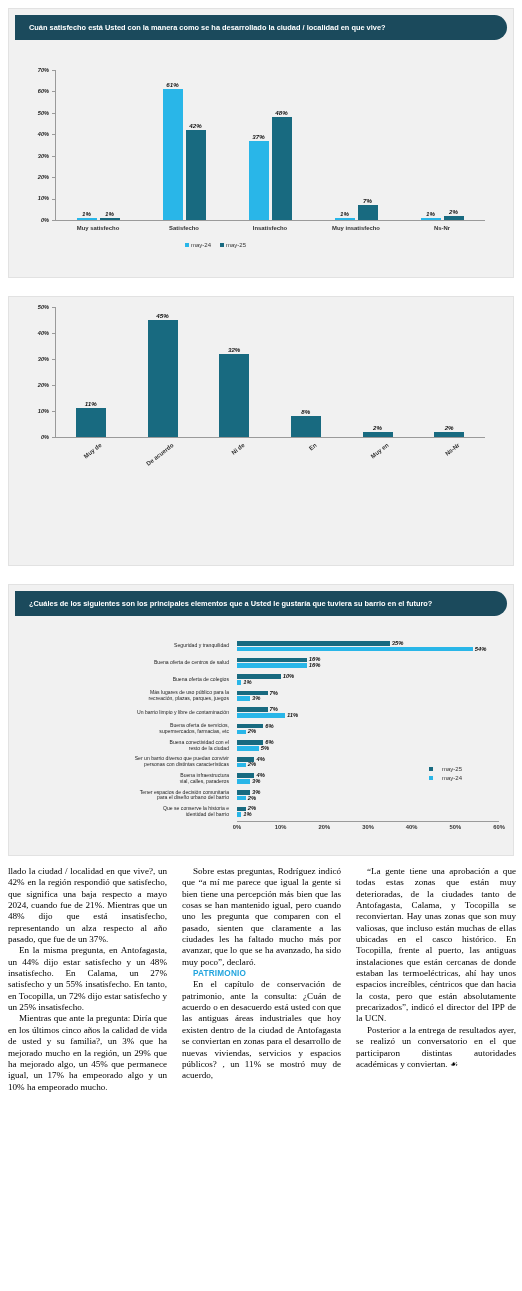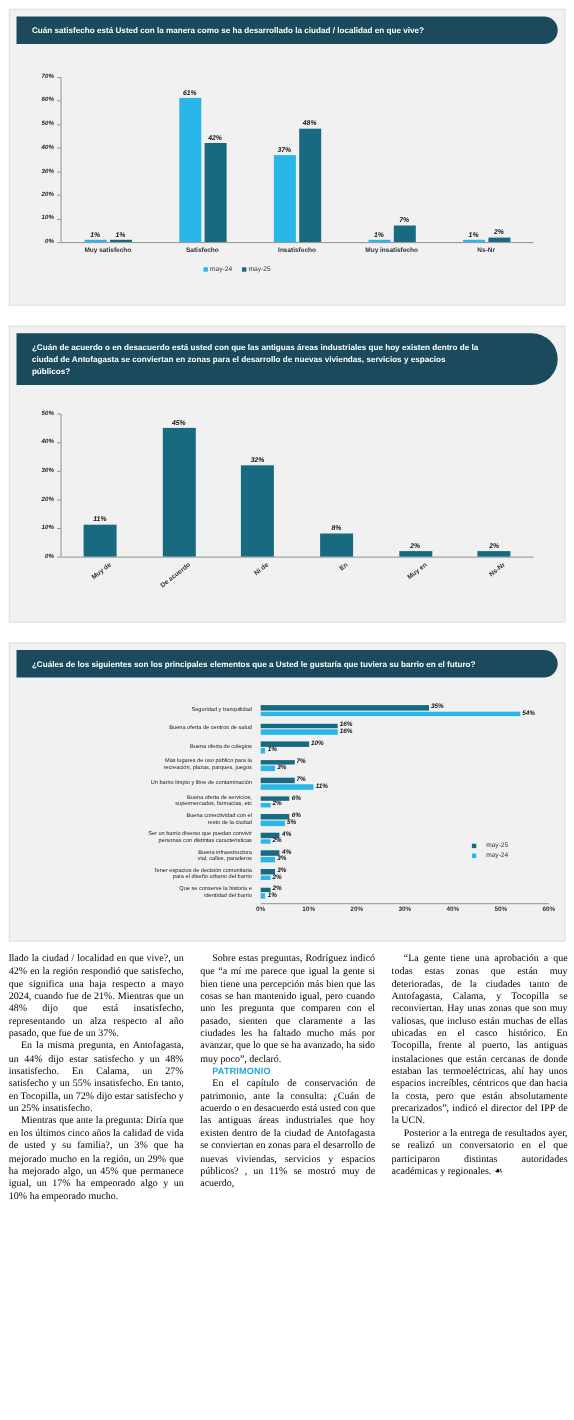--- a/index.html
+++ b/index.html
@@ -113,21 +113,20 @@
           </div>
           <div class="item">
             <div class="sw" style="background: rgb(24, 106, 128);"></div>
             <div class="">may-25</div>
           </div>
         </div>
       </div>
   </div>
 
   <div class="panel" id="panel2" style="top:296px;height:270px;">
-    <div class="panel-head">¿Cuán de acuerdo o en desacuerdo está usted con que las antiguas áreas industriales que hoy existen dentro de la ciudad de Antofagasta se conviertan en zonas para el desarrollo de nuevas viviendas, servicios y espacios públicos?</div>
     <div class="panel-body" id="body2">
         <div class="ylab" style="left: 8px; top: 136.8px; width: 32px;">0%</div>
         <div class="tick" style="left: 43px; top: 140px; width: 3px;"></div>
         <div class="ylab" style="left: 8px; top: 110.8px; width: 32px;">10%</div>
         <div class="tick" style="left: 43px; top: 114px; width: 3px;"></div>
         <div class="ylab" style="left: 8px; top: 84.8px; width: 32px;">20%</div>
         <div class="tick" style="left: 43px; top: 88px; width: 3px;"></div>
         <div class="ylab" style="left: 8px; top: 58.8px; width: 32px;">30%</div>
         <div class="tick" style="left: 43px; top: 62px; width: 3px;"></div>
         <div class="ylab" style="left: 8px; top: 32.8px; width: 32px;">40%</div>
@@ -247,17 +246,17 @@
         <p class="">En la misma pregunta, en Antofagasta, un 44% dijo estar satisfecho y un 48% insatisfecho. En Calama, un 27% satisfecho y un 55% insatisfecho. En tanto, en Tocopilla, un 72% dijo estar satisfecho y un 25% insatisfecho.</p>
         <p class="">Mientras que ante la pregunta: Diría que en los últimos cinco años la calidad de vida de usted y su familia?, un 3% que ha mejorado mucho en la región, un 29% que ha mejorado algo, un 45% que permanece igual, un 17% ha empeorado algo y un 10% ha empeorado mucho.</p>
       </div>
     <div class="col" id="col2" style="left:174px;">
         <p>Sobre estas preguntas, Rodríguez indicó que “a mí me parece que igual la gente si bien tiene una percepción más bien que las cosas se han mantenido igual, pero cuando uno les pregunta que comparen con el pasado, sienten que claramente a las ciudades les ha faltado mucho más por avanzar, que lo que se ha avanzado, ha sido muy poco”, declaró.</p>
         <p class="kicker">PATRIMONIO</p>
         <p>En el capítulo de conservación de patrimonio, ante la consulta: ¿Cuán de acuerdo o en desacuerdo está usted con que las antiguas áreas industriales que hoy existen dentro de la ciudad de Antofagasta se conviertan en zonas para el desarrollo de nuevas viviendas, servicios y espacios públicos? , un 11% se mostró muy de acuerdo,</p>
       </div>
     <div class="col" id="col3" style="left:348px;width:160px;">
         <p class="">“La gente tiene una aprobación a que todas estas zonas que están muy deterioradas, de la ciudades tanto de Antofagasta, Calama, y Tocopilla se reconviertan. Hay unas zonas que son muy valiosas, que incluso están muchas de ellas ubicadas en el casco histórico. En Tocopilla, frente al puerto, las antiguas instalaciones que están cercanas de donde estaban las termoeléctricas, ahí hay unos espacios increíbles, céntricos que dan hacia la costa, pero que están absolutamente precarizados”, indicó el director del IPP de la UCN.</p>
-        <p class="">Posterior a la entrega de resultados ayer, se realizó un conversatorio en el que participaron distintas autoridades académicas y regionales. ☙</p>
+        <p class="">Posterior a la entrega de resultados ayer, se realizó un conversatorio en el que participaron distintas autoridades académicas y conviertan. ☙</p>
       </div>
   </div>
 
 </div>
 
 </body></html>

